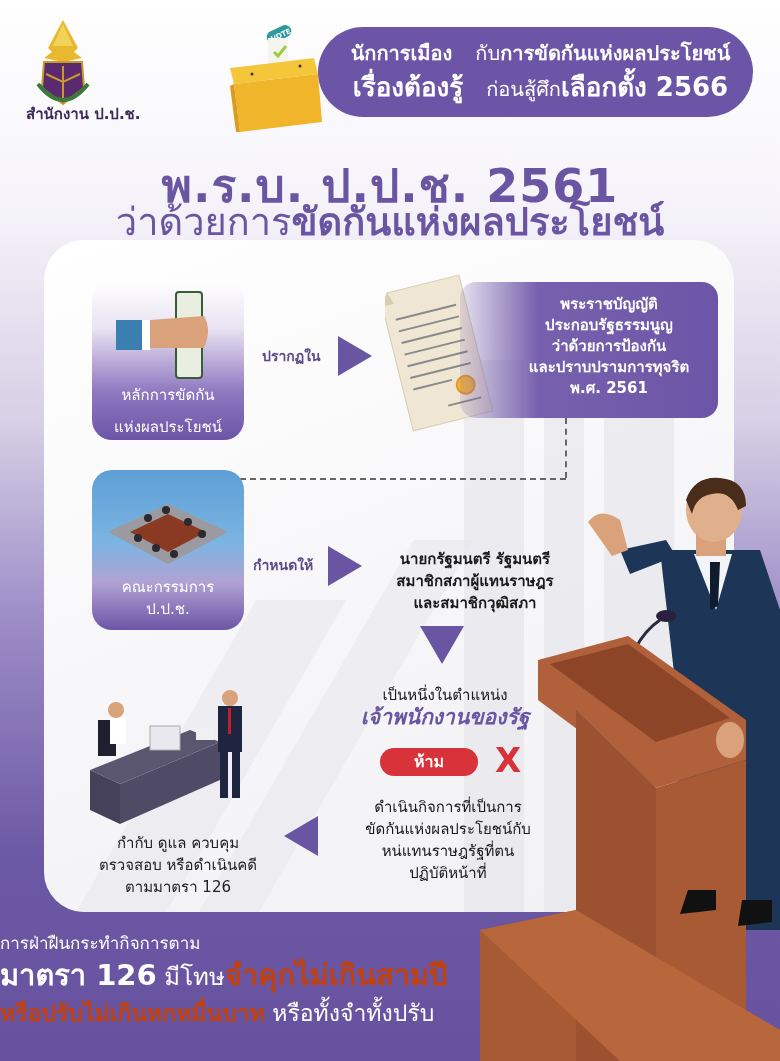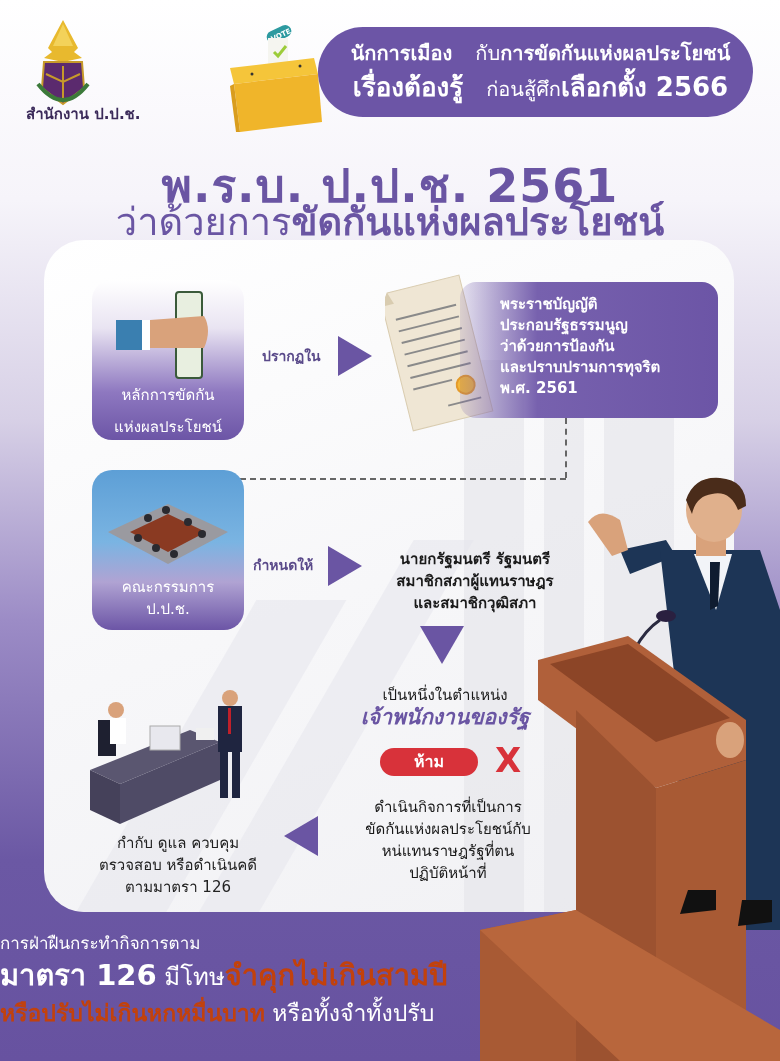--- a/index.html
+++ b/index.html
@@ -55,21 +55,21 @@
     position: absolute; border-radius: 20px;
     background: linear-gradient(180deg, #ffffff 0%, #e9e4f2 30%, #8e78c0 70%, #6c55a6 100%);
     color: #fff; text-align: center;
   }
   .tile .label { position: absolute; left: 0; right: 0; font-size: 15px; line-height: 22px; }
 
   .law-box {
     position: absolute; left: 460px; top: 282px; width: 258px; height: 136px;
     border-radius: 16px;
     background: linear-gradient(90deg, rgba(108,85,166,0.15) 0%, #7761ae 30%, #6c55a6 100%);
-    color: #fff; text-align: left; font-size: 15px; font-weight: bold; line-height: 21px;
+    color: #fff; text-align: center; font-size: 15px; font-weight: bold; line-height: 21px;
     padding-top: 12px; padding-left: 40px;
   }
 
   .arrow-r { width: 0; height: 0; border-top: 20px solid transparent; border-bottom: 20px solid transparent; border-left: 34px solid #6a55a3; }
   .arrow-l { width: 0; height: 0; border-top: 20px solid transparent; border-bottom: 20px solid transparent; border-right: 34px solid #6a55a3; }
   .arrow-d { width: 0; height: 0; border-left: 22px solid transparent; border-right: 22px solid transparent; border-top: 38px solid #6a55a3; }
 
   .conn-text { position: absolute; font-size: 14px; color: #5a4a8a; font-weight: bold; }
   .black-text { position: absolute; text-align: center; color: #1a1a1a; font-size: 15px; line-height: 22px; }
   .bold { font-weight: bold; }

